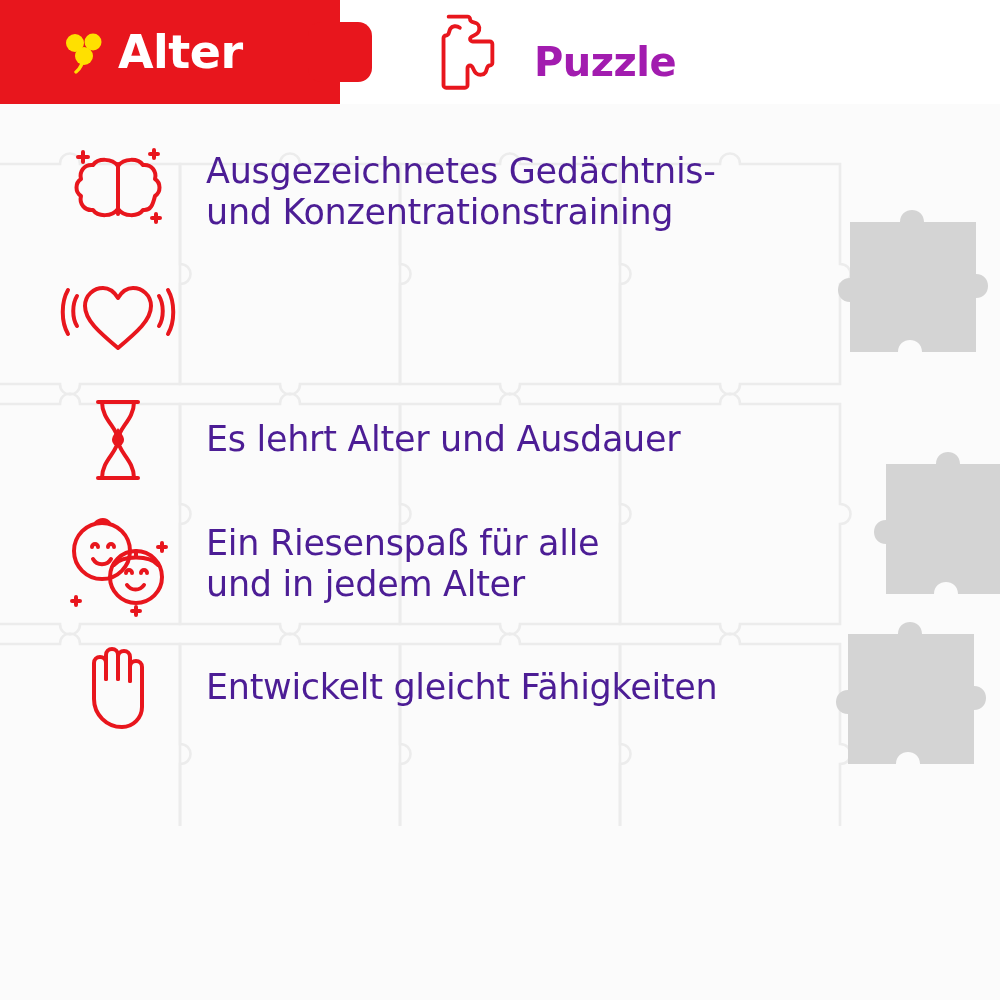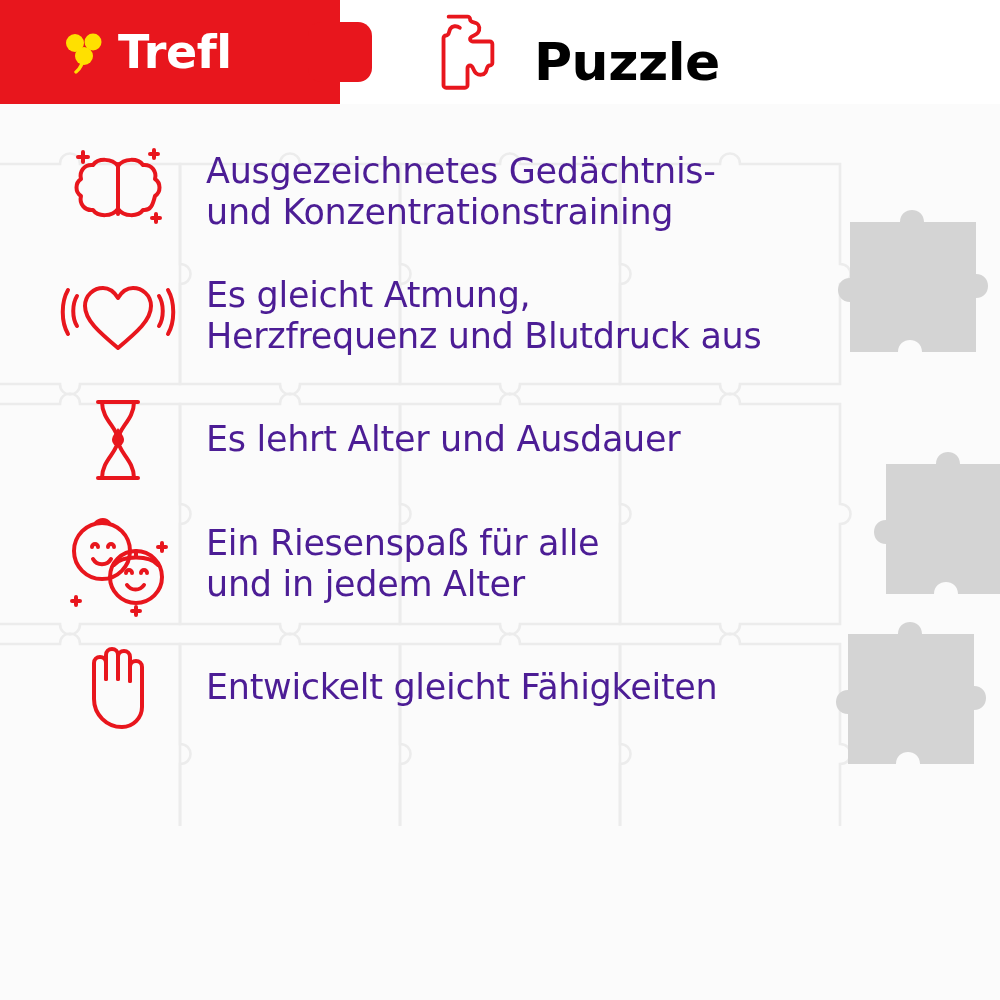--- a/index.html
+++ b/index.html
@@ -73,23 +73,23 @@
   }
   .header-right {
     flex: 1;
     display: flex;
     align-items: center;
     gap: 22px;
     padding-left: 88px;
     background: #ffffff;
   }
   .header-title {
-    font-size: 52px;
+    font-size: 40px;
     font-weight: bold;
-    color: #000000;
+    color: #a21caf;
     font-family: "DejaVu Sans", sans-serif;
     letter-spacing: -0.5px;
     margin-top: 20px;
   }
 
   
   .body {
     position: relative;
     height: 722px;
     background: #fbfbfb;
@@ -175,21 +175,21 @@
     <div class="header-left">
       <div class="brand">
         <span class="brand-mark">
           <svg viewBox="0 0 46 44" width="46" height="44">
             <circle cx="13" cy="13" r="9" fill="#ffe000"></circle>
             <circle cx="31" cy="12" r="8.5" fill="#ffe000"></circle>
             <circle cx="22" cy="26" r="9" fill="#ffe000"></circle>
             <path d="M22 26 C 20 34, 19 38, 14 42" stroke="#ffe000" stroke-width="3.4" fill="none" stroke-linecap="round"></path>
           </svg>
         </span>
-        <span class="brand-name">Trefl</span>
+        <span class="brand-name">Alter</span>
       </div>
     </div>
     <div class="header-right">
       <span>
         <svg viewBox="0 0 100 100" width="84" height="84">
           <path d="M30 14 h22 a3 3 0 0 1 3 3 c0 4 5 3 8 5 c3 2 4 7 1 11 c-3 4 -9 3 -9 7 a3 3 0 0 0 3 3 h20 a3 3 0 0 1 3 3 v22 a3 3 0 0 1 -3 3 c-4 0 -3 5 -5 8 c-2 3 -7 4 -11 1 c-4 -3 -3 -9 -7 -9 a3 3 0 0 0 -3 3 v20 a3 3 0 0 1 -3 3 h-22 a3 3 0 0 1 -3 -3 v-55 a3 3 0 0 1 3 -3 c4 0 3 -5 5 -8 c2 -3 7 -4 11 -1" fill="none" stroke="#e8161d" stroke-width="4.5" stroke-linejoin="round" stroke-linecap="round" transform="translate(-6,-4) scale(1.02)"></path>
         </svg>
       </span>
       <span class="header-title">Puzzle</span>
     </div>
@@ -250,24 +250,20 @@
           <svg width="118" height="100" viewBox="0 0 118 100">
             <g fill="none" stroke="#e8161d" stroke-width="4" stroke-linecap="round" stroke-linejoin="round">
               <path d="M59 82 C 40 66, 26 54, 26 40 C 26 29, 35 22, 44 22 C 51 22, 56 27, 59 32 C 62 27, 67 22, 74 22 C 83 22, 92 29, 92 40 C 92 54, 78 66, 59 82z"></path>
               <path d="M18 30 C 13 38, 13 52, 18 60"></path>
               <path d="M9 24 C 2 36, 2 56, 9 68"></path>
               <path d="M100 30 C 105 38, 105 52, 100 60"></path>
               <path d="M109 24 C 116 36, 116 56, 109 68"></path>
             </g>
           </svg>
         </div>
-        <div class="benefit-text">
-          <span class="line">Es gleicht Atmung,</span>
-          <span class="line">Herzfrequenz und Blutdruck aus</span>
-        </div>
       </div>
 
       <div class="benefit">
         <div class="benefit-icon">
           <svg width="100" height="104" viewBox="0 0 100 104">
             <g fill="none" stroke="#e8161d" stroke-width="4" stroke-linecap="round" stroke-linejoin="round">
               <path d="M30 14 h40"></path>
               <path d="M30 90 h40"></path>
               <path d="M34 14 c0 18 16 26 16 38 c0 12 -16 20 -16 38"></path>
               <path d="M66 14 c0 18 -16 26 -16 38 c0 12 16 20 16 38"></path>

